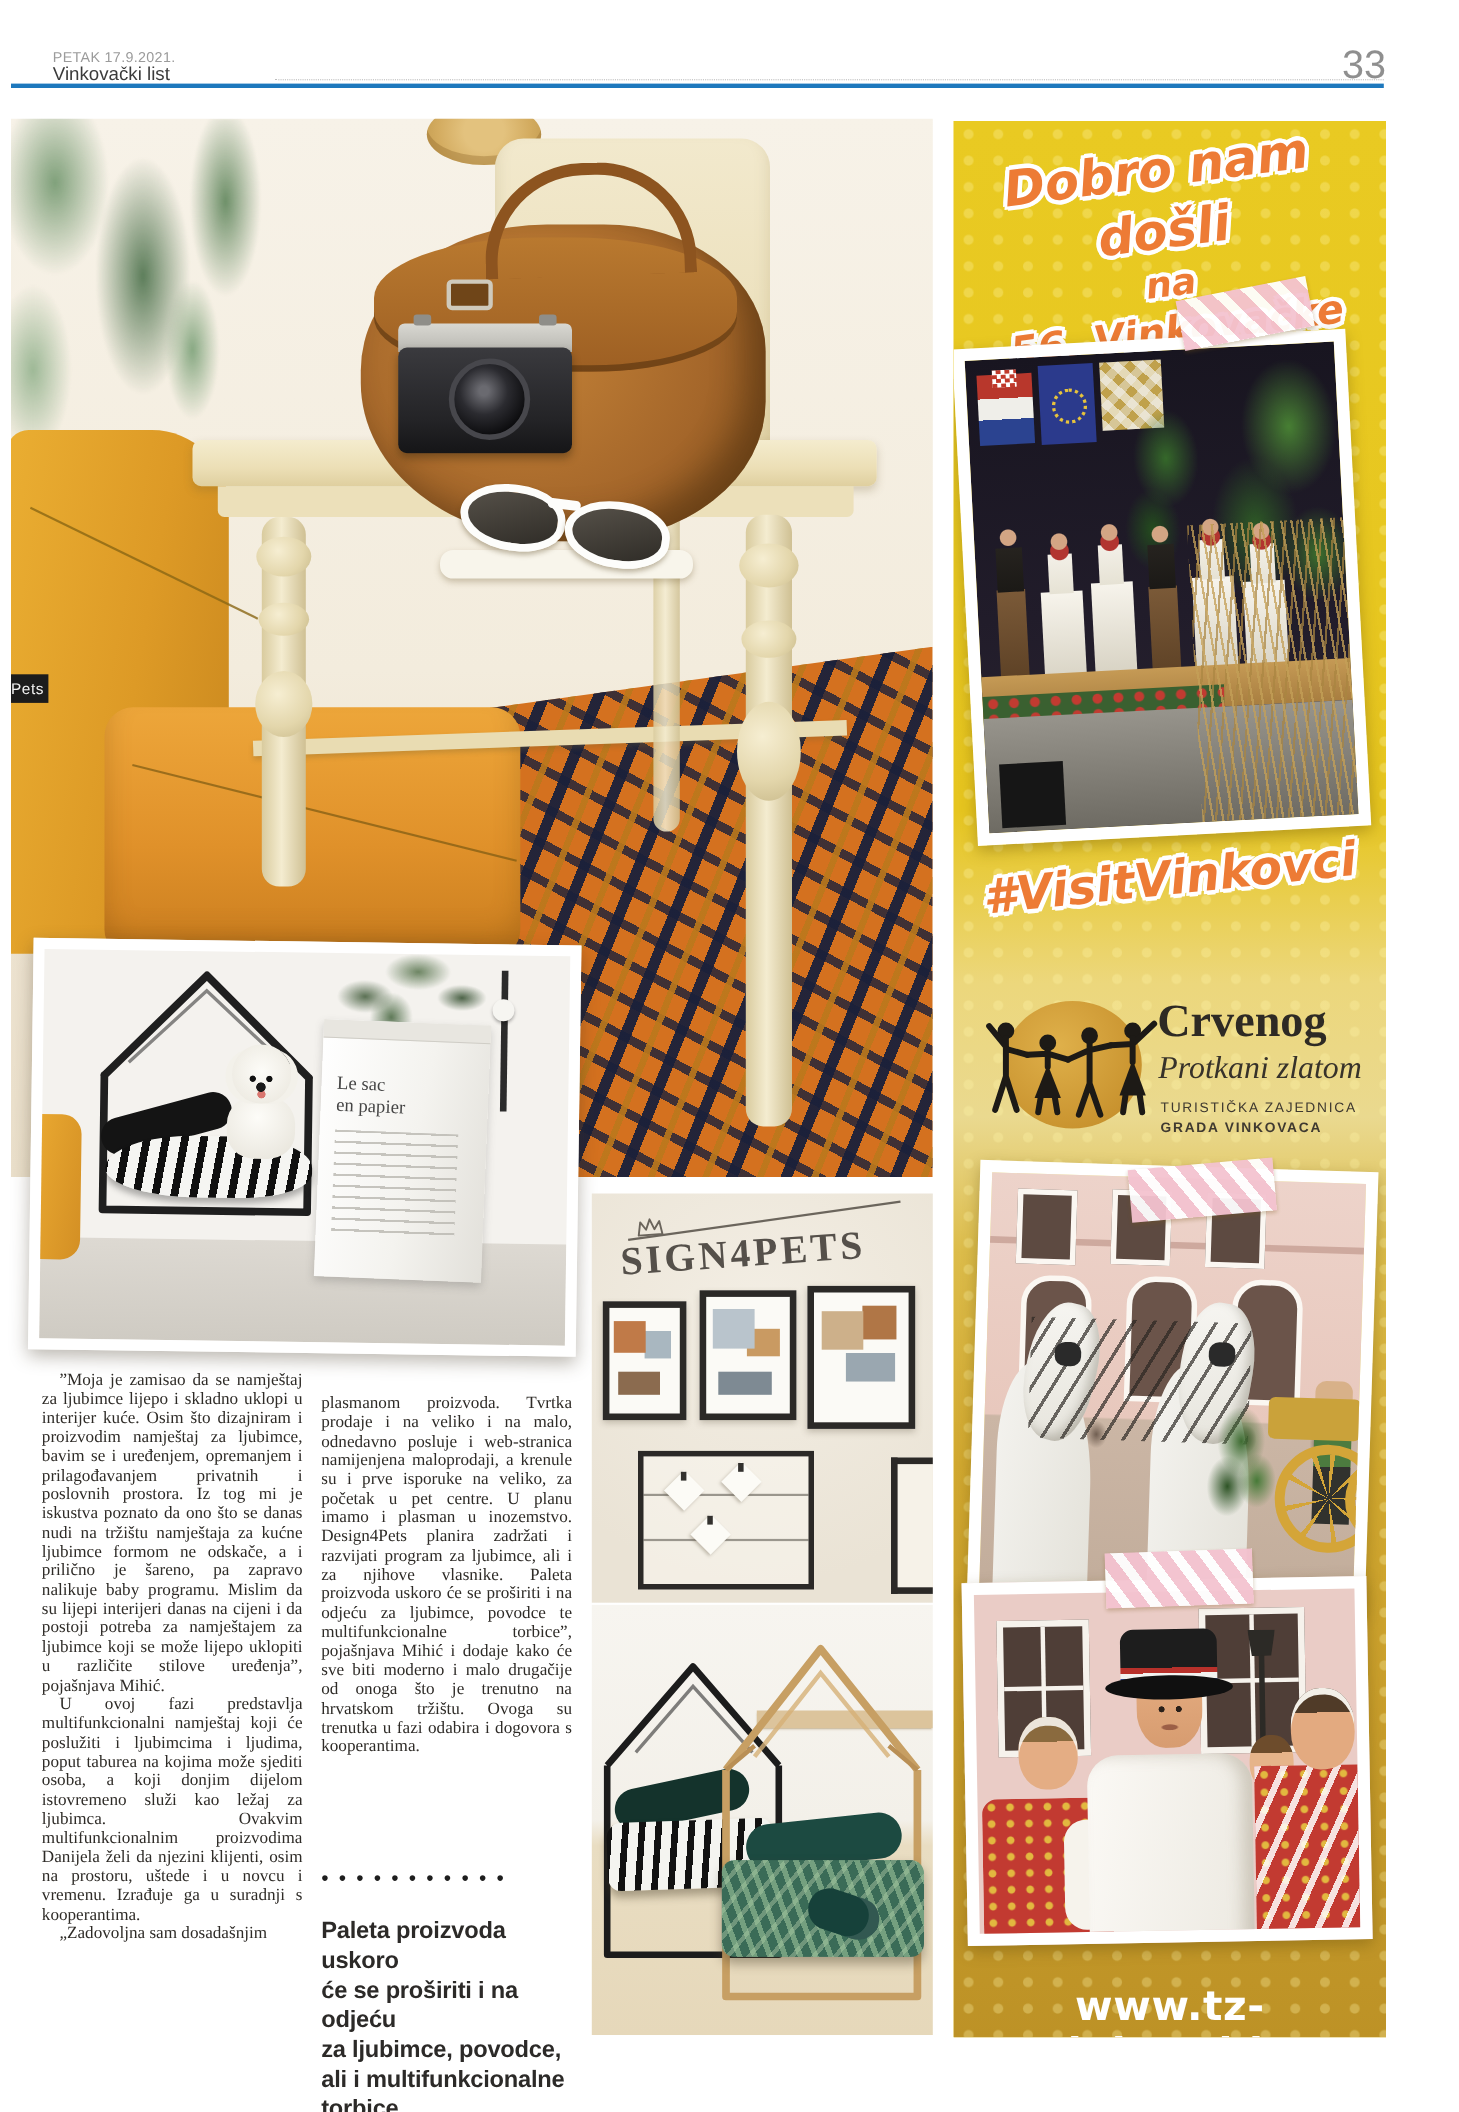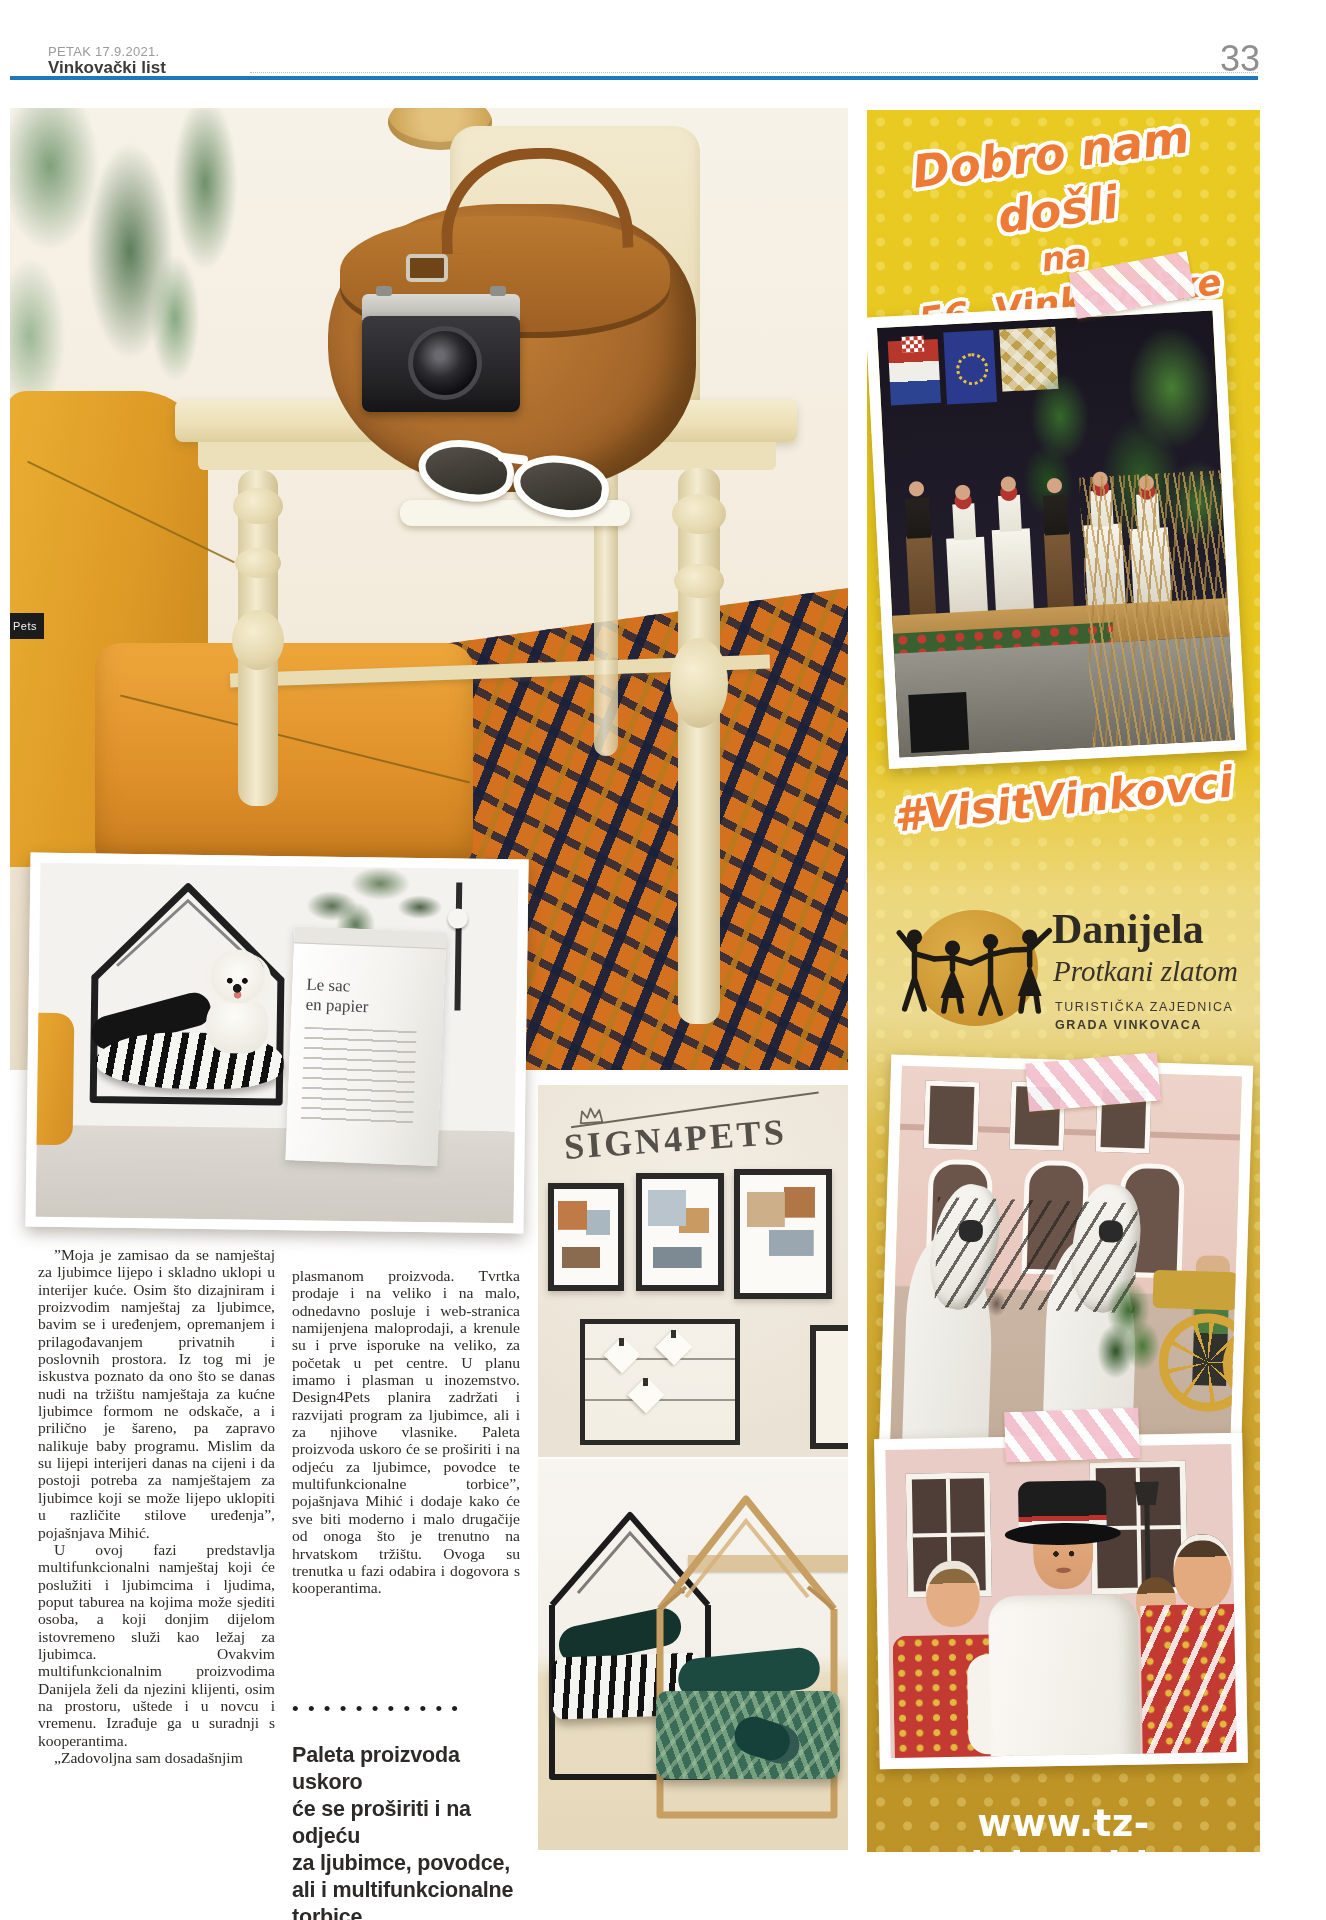--- a/index.html
+++ b/index.html
@@ -2,21 +2,21 @@
 <html><head>
 <meta charset="utf-8">
 <style>
   html,body{margin:0;padding:0;background:#ffffff;}
   .page{position:relative;width:1326px;height:1920px;background:#fff;overflow:hidden;
         font-family:"Liberation Sans","DejaVu Sans",sans-serif;}
   .abs{position:absolute;}
 
   
   .hdr-date{left:48px;top:44px;font-size:13px;color:#9b9b9b;letter-spacing:.3px;}
-  .hdr-pub{left:48px;top:58px;font-size:17px;font-weight:bold;color:#3b3b3b;}
+  .hdr-pub{left:48px;top:58px;font-size:17px;font-weight:normal;color:#3b3b3b;}
   .hdr-num{right:66px;top:38px;font-size:36px;font-weight:300;color:#8f8f8f;}
   .hdr-dotted{left:250px;top:72px;width:1008px;border-top:1px dotted #bcbcbc;}
   .hdr-blue{left:10px;top:76px;width:1248px;height:4px;background:#1d78bd;}
 
   
   .photo{overflow:hidden;}
   .polaroid{background:#fff;box-shadow:0 5px 14px rgba(90,70,10,.35);box-sizing:border-box;}
 
   
   .main-photo{left:10px;top:108px;width:838px;height:962px;
@@ -34,21 +34,21 @@
   .chair-back{left:440px;top:18px;width:250px;height:290px;border-radius:26px 26px 0 0;
      background:linear-gradient(180deg,#f2e9cd,#ebdfba 70%,#e2d3a6);box-shadow:inset 0 -10px 14px rgba(150,130,70,.25);}
   .carpet{left:150px;top:480px;width:688px;height:482px;background-color:#d4711f;
      background-image:repeating-linear-gradient(112deg,rgba(26,32,58,.95) 0 10px,transparent 10px 26px,rgba(187,120,28,.9) 26px 32px,transparent 32px 46px),
                       repeating-linear-gradient(28deg,rgba(26,32,58,.8) 0 8px,transparent 8px 30px);
      clip-path:polygon(0 40%,34% 13%,100% 0%,100% 100%,0 100%);}
   .armchair{left:-4px;top:283px;width:202px;height:476px;border-radius:20px 70px 0 0;
      background:linear-gradient(100deg,#eaae32 0%,#dd9a26 55%,#c9871e 100%);}
   .armchair-seam{left:10px;top:120px;width:230px;height:2px;background:#8a6614;transform:rotate(26deg);opacity:.8;}
   .pouf-tag{left:0px;top:222px;width:38px;height:26px;background:#1c1c1c;color:#f2f2f2;
-     font-size:11px;line-height:26px;text-align:center;letter-spacing:.5px;}
+     font-size:14px;line-height:26px;text-align:center;letter-spacing:.5px;}
   .ottoman{left:85px;top:535px;width:378px;height:228px;border-radius:26px;
      background:linear-gradient(180deg,#eda63a 0%,#e0912a 55%,#c97d1f 100%);
      box-shadow:inset 0 -20px 24px rgba(120,70,10,.3);}
   .ottoman-seam{left:20px;top:95px;width:360px;height:2px;background:#7a5a12;transform:rotate(14deg);opacity:.7;}
   .tabletop{left:165px;top:292px;width:622px;height:42px;border-radius:8px;
      background:linear-gradient(180deg,#f4ecce 0%,#ecdfb6 60%,#dfcf9f 100%);
      box-shadow:0 4px 8px rgba(120,100,50,.25);}
   .table-apron{left:188px;top:334px;width:578px;height:28px;background:#ece0ba;border-radius:0 0 6px 6px;}
   .leg{background:linear-gradient(90deg,#d9cb9e,#f4ecd0 45%,#cfc093);border-radius:16px;}
   .leg-front-left{left:228px;top:362px;width:40px;height:336px;}
@@ -469,21 +469,21 @@
         <path d="M57 42 L46 70 L68 70 Z" stroke="none"></path>
         <path d="M51 70 L49 82 M63 70 L65 82" fill="none"></path>
         <circle cx="92" cy="18" r="7" stroke="none"></circle>
         <path d="M92 24 V58 M92 30 L74 38 M92 30 L110 26 M92 58 L83 84 M92 58 L101 84" fill="none"></path>
         <circle cx="128" cy="14" r="7" stroke="none"></circle>
         <path d="M128 20 V40 M128 25 L110 26 M128 25 L146 8" fill="none"></path>
         <path d="M128 38 L117 68 L139 68 Z" stroke="none"></path>
         <path d="M122 68 L120 82 M134 68 L136 82" fill="none"></path>
       </g>
     </svg>
-    <div class="abs brand-city">Danijela</div>
+    <div class="abs brand-city">Crvenog</div>
     <div class="abs brand-tag">Protkani zlatom</div>
     <div class="abs brand-org1">TURISTIČKA ZAJEDNICA</div>
     <div class="abs brand-org2">GRADA VINKOVACA</div>
 
     <div class="abs photo polaroid ad-photo2">
       <div class="abs p2-cornice"></div>
       <div class="abs p2-win" style="left:24px;top:14px;width:44px;height:58px;"></div>
       <div class="abs p2-win" style="left:110px;top:12px;width:44px;height:58px;"></div>
       <div class="abs p2-win" style="left:196px;top:12px;width:44px;height:58px;"></div>
       <div class="abs p2-arch" style="left:30px;top:92px;width:54px;height:104px;"></div>

